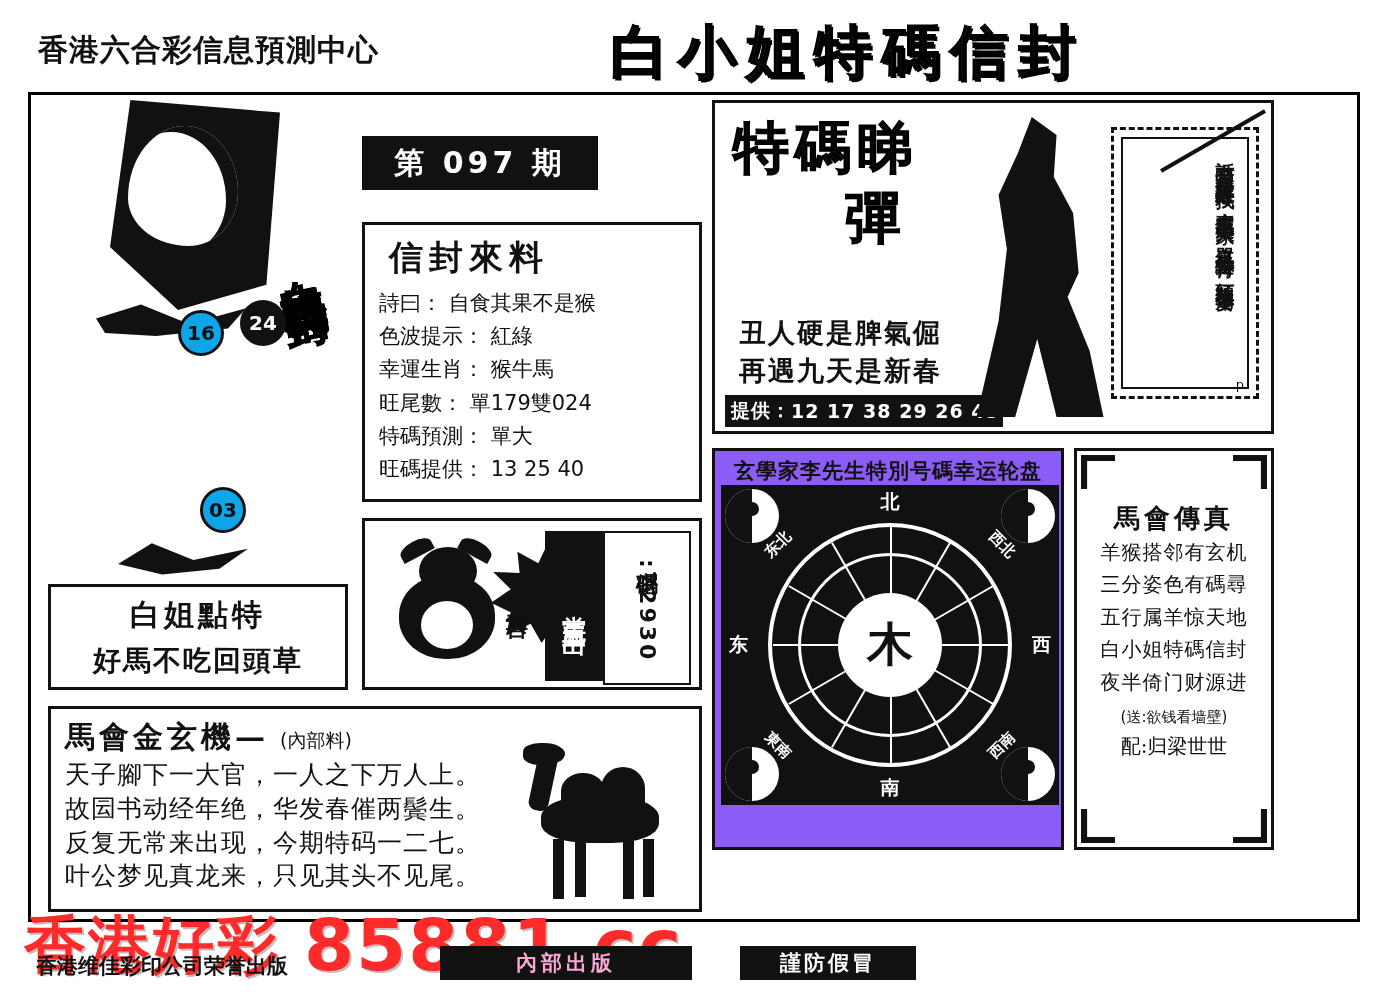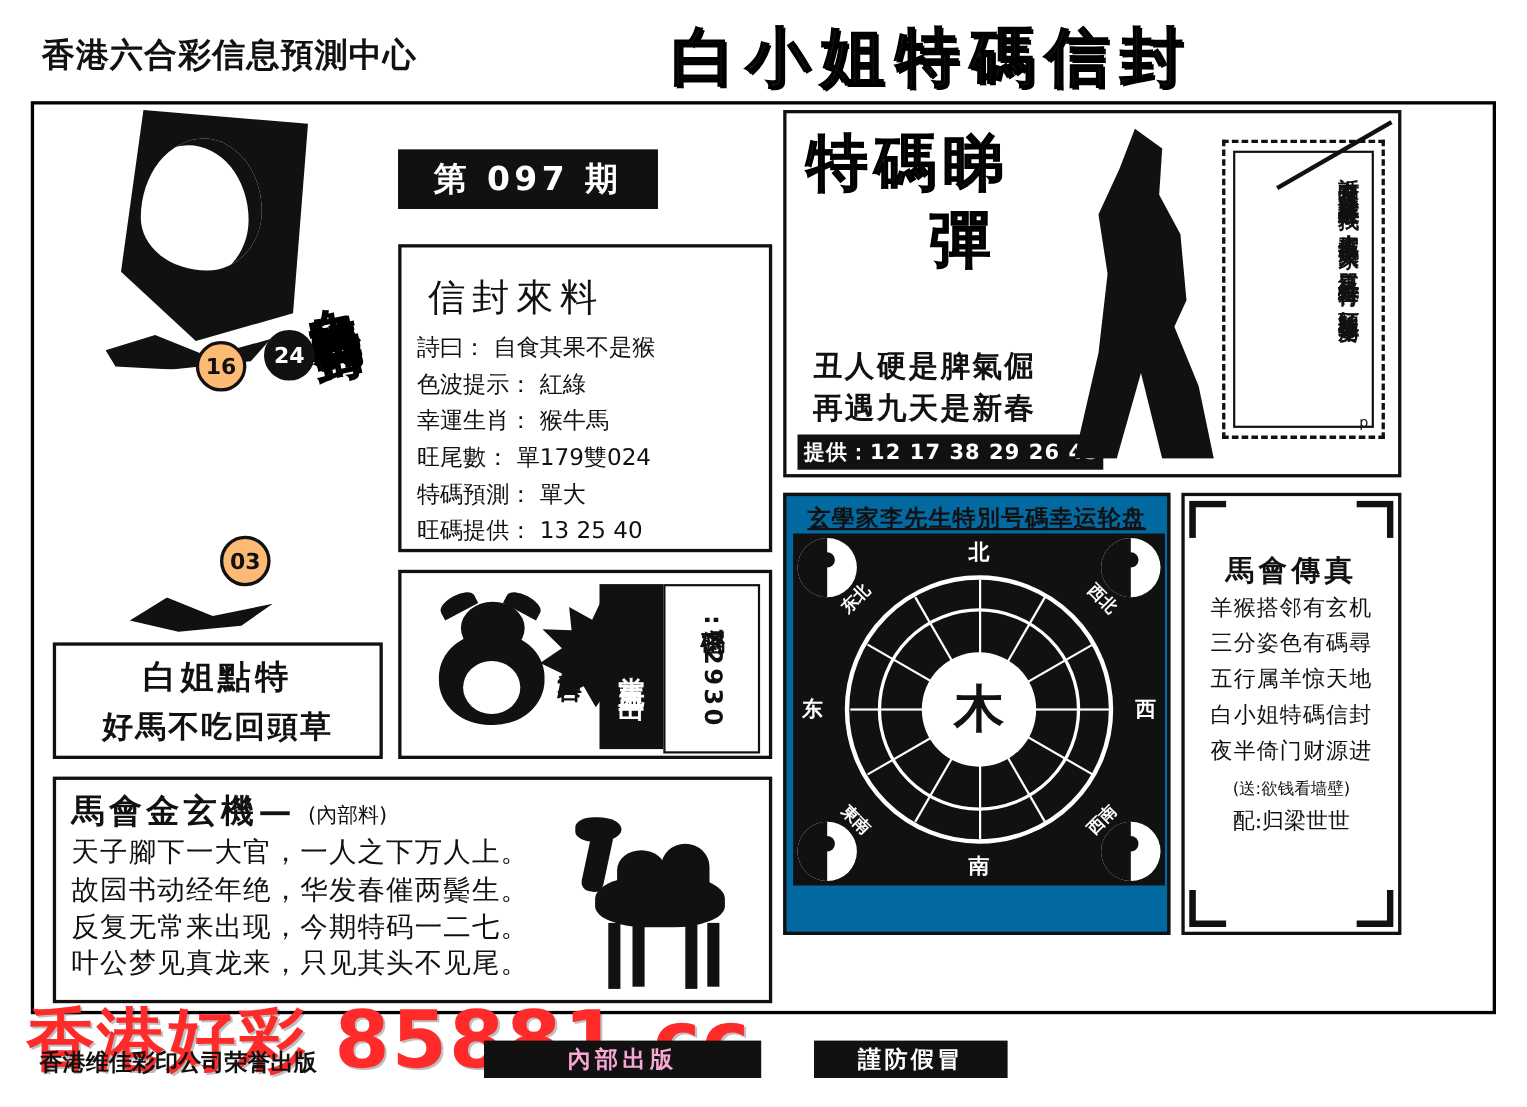--- a/index.html
+++ b/index.html
@@ -56,42 +56,42 @@
     writing-mode:vertical-rl;
     font-size:44px;font-weight:bold;letter-spacing:4px;
     font-family:"DejaVu Serif", serif;
     transform:rotate(-12deg);transform-origin:top left;
     -webkit-text-stroke:1px #000;
   }
 
   .ball{
     position:absolute;width:40px;height:40px;border-radius:50%;
     border:3px solid #111;display:flex;align-items:center;justify-content:center;
-    font-size:20px;font-weight:bold;background:#fdba74;
+    font-size:20px;font-weight:bold;background:#0ea5e9;
   }
   .ball.dark{background:#111;color:#fff;border-color:#111;}
   #ball1{left:178px;top:310px;}
   #ball2{left:240px;top:300px;}
   #ball3{left:200px;top:487px;}
 
   
   .issue{
     position:absolute;left:362px;top:136px;width:232px;height:50px;
     background:#111;color:#fff;display:flex;align-items:center;justify-content:center;
     font-size:30px;font-weight:bold;letter-spacing:4px;
     border:2px solid #111;
   }
 
   
   .letter-box{
     position:absolute;left:362px;top:222px;width:340px;height:280px;
     border:3px solid #111;box-sizing:border-box;padding:8px 14px;
   }
   .letter-title{
-    font-size:34px;font-weight:normal;letter-spacing:6px;margin:15px 0 6px 10px;
+    font-size:34px;font-weight:bold;letter-spacing:6px;margin:2px 0 6px 10px;
     font-family:"DejaVu Serif", serif;
   }
   .lrow{font-size:21px;line-height:1.58;white-space:nowrap;}
 
   
   .oxbox{
     position:absolute;left:362px;top:518px;width:340px;height:172px;
     border:3px solid #111;box-sizing:border-box;
   }
   .star-badge{
@@ -188,21 +188,21 @@
     font-size:19px;line-height:1.5;font-family:"DejaVu Serif", serif;font-weight:bold;letter-spacing:2px;
   }
   .stamp-p{position:absolute;right:12px;bottom:4px;font-size:13px;}
   .pen{
     position:absolute;right:6px;top:6px;width:120px;height:4px;background:#111;transform:rotate(-30deg);transform-origin:right center;
   }
 
   
   .wheel-box{
     position:absolute;left:712px;top:448px;width:352px;height:402px;
-    border:3px solid #111;box-sizing:border-box;background:#0369a1;text-decoration:underline;
+    border:3px solid #111;box-sizing:border-box;background:#8b5cf6;
   }
   .wheel-title{
     text-align:center;font-size:21px;font-weight:bold;letter-spacing:1px;margin-top:6px;
   }
   .wheel-canvas{
     position:absolute;left:6px;top:34px;width:338px;height:320px;background:#111;
   }
   .wheel-outer{
     position:absolute;left:50%;top:50%;transform:translate(-50%,-50%);
     width:236px;height:236px;border-radius:50%;border:4px solid #fff;

